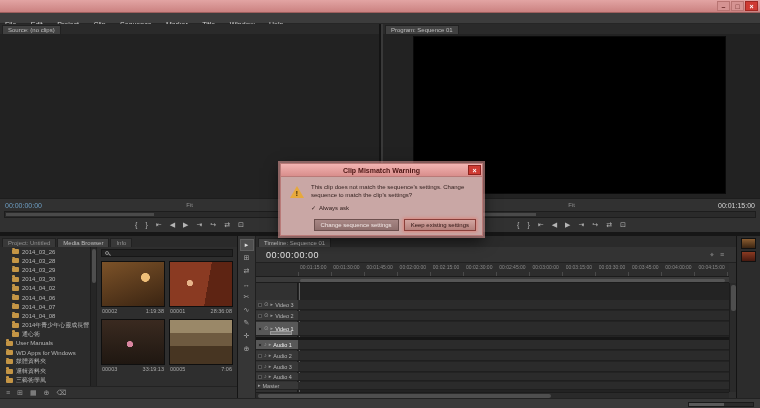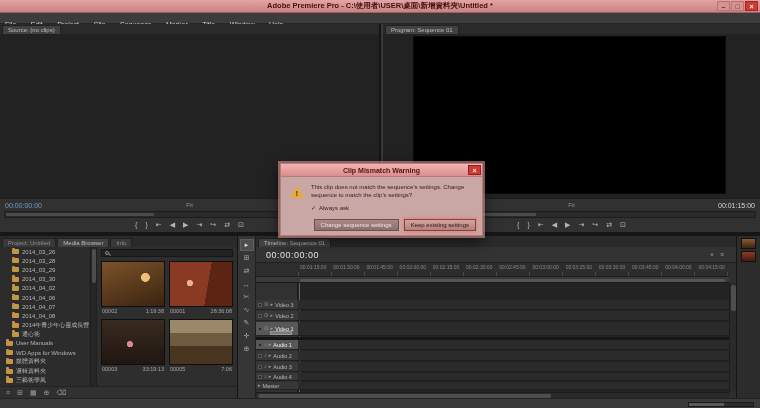--- a/index.html
+++ b/index.html
@@ -127,21 +127,20 @@
   .dlg-buttons{position:absolute;right:6px;bottom:5px;display:flex;gap:5px}
   .dbtn{font-size:6px;padding:2px 6px;border:1px solid #6d504e;background:linear-gradient(#a88785,#8f6f6d);color:#f3e8e6;white-space:nowrap}
   .dbtn.primary{background:linear-gradient(#d3a5a0,#b4817c);border:1px solid #8a3f3a;color:#2e1412;box-shadow:0 0 3px 1px rgba(225,125,115,.8)}
 </style>
 </head>
 <body>
 
 <div id="app">
 
   <div class="titlebar">
-    <span>Adobe Premiere Pro - C:\使用者\USER\桌面\新增資料夾\Untitled *</span>
     <span class="wbtns">
       <span class="wbtn">–</span>
       <span class="wbtn">□</span>
       <span class="wbtn close">×</span>
     </span>
   </div>
 
   <div class="menubar">
     <span class="mitem">File</span>
     <span class="mitem">Edit</span>

